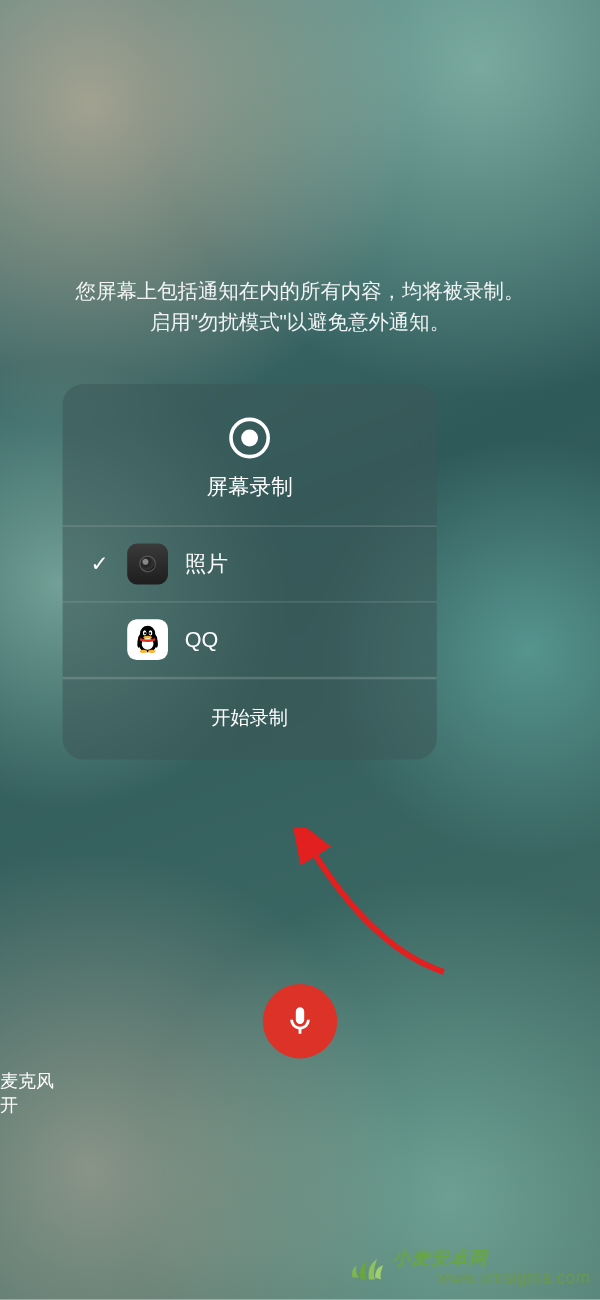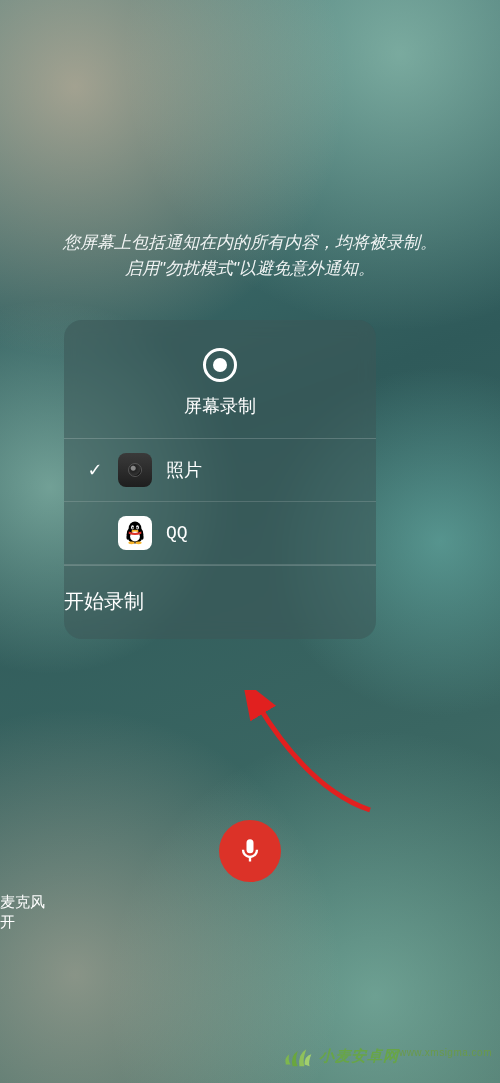--- a/index.html
+++ b/index.html
@@ -22,27 +22,26 @@
     .hint {
       position: absolute;
       top: 230px;
       left: 0; right: 0;
       text-align: center;
       font-size: 17px;
       line-height: 1.55;
       color: rgba(255,255,255,0.92);
       padding: 0 30px;
       z-index: 2;
-      font-style: italic;
     }
 
     .card {
       position: absolute;
       top: 320px;
-      left: 64px;
+      left: 52px;
       width: 312px;
       background: rgba(60,88,88,0.55);
       border-radius: 18px;
       backdrop-filter: blur(8px);
       z-index: 2;
       overflow: hidden;
     }
     .card-head {
       padding: 28px 0 20px;
       text-align: center;
@@ -92,26 +91,26 @@
     .icon-photos .lens {
       width: 14px; height: 14px; border-radius: 50%;
       background: radial-gradient(circle at 35% 35%, #888 2px, #222 3px, #333 7px, #111 8px);
       border: 1px solid #555;
     }
     .icon-wework { background: #fff; }
     .icon-wework svg { width: 24px; height: 24px; }
     .icon-qq { background: #fff; }
     .icon-qq svg { width: 28px; height: 28px; }
 
-    .opt-label { color: #fff; font-family: Liberation Mono, monospace; }
+    .opt-label { color: #fff; }
 
     .start {
-      text-align: left;
+      text-align: center;
       padding: 22px 0 24px;
-      font-size: 20px;
+      font-size: 16px;
       border-top: 1px solid rgba(255,255,255,0.18);
     }
 
     .arrow {
       position: absolute;
       top: 690px;
       left: 240px;
       z-index: 3;
       pointer-events: none;
     }
@@ -139,23 +138,23 @@
       bottom: 10px;
       display: flex;
       align-items: center;
       gap: 6px;
       z-index: 3;
     }
     .wm-logo {
       width: 34px; height: 34px;
       position: relative;
     }
-    .wm-text { display: flex; flex-direction: row; line-height: 1.05; }
+    .wm-text { display: flex; flex-direction: column; line-height: 1.05; }
     .wm-top { font-size: 15px; color: #68a547; font-weight: 700; font-style: italic; letter-spacing: 1px; }
-    .wm-bottom { font-size: 10px; color: #6a9a4a; letter-spacing: 0.5px; }
+    .wm-bottom { font-size: 14px; color: #6a9a4a; letter-spacing: 0.5px; margin-left: 38px; }
   </style>
 </head>
 <body>
 
 <div class="bg-blur"></div>
 
 <div class="hint">
   <div>您屏幕上包括通知在内的所有内容，均将被录制。</div>
   <div>启用"勿扰模式"以避免意外通知。</div>
 </div>

